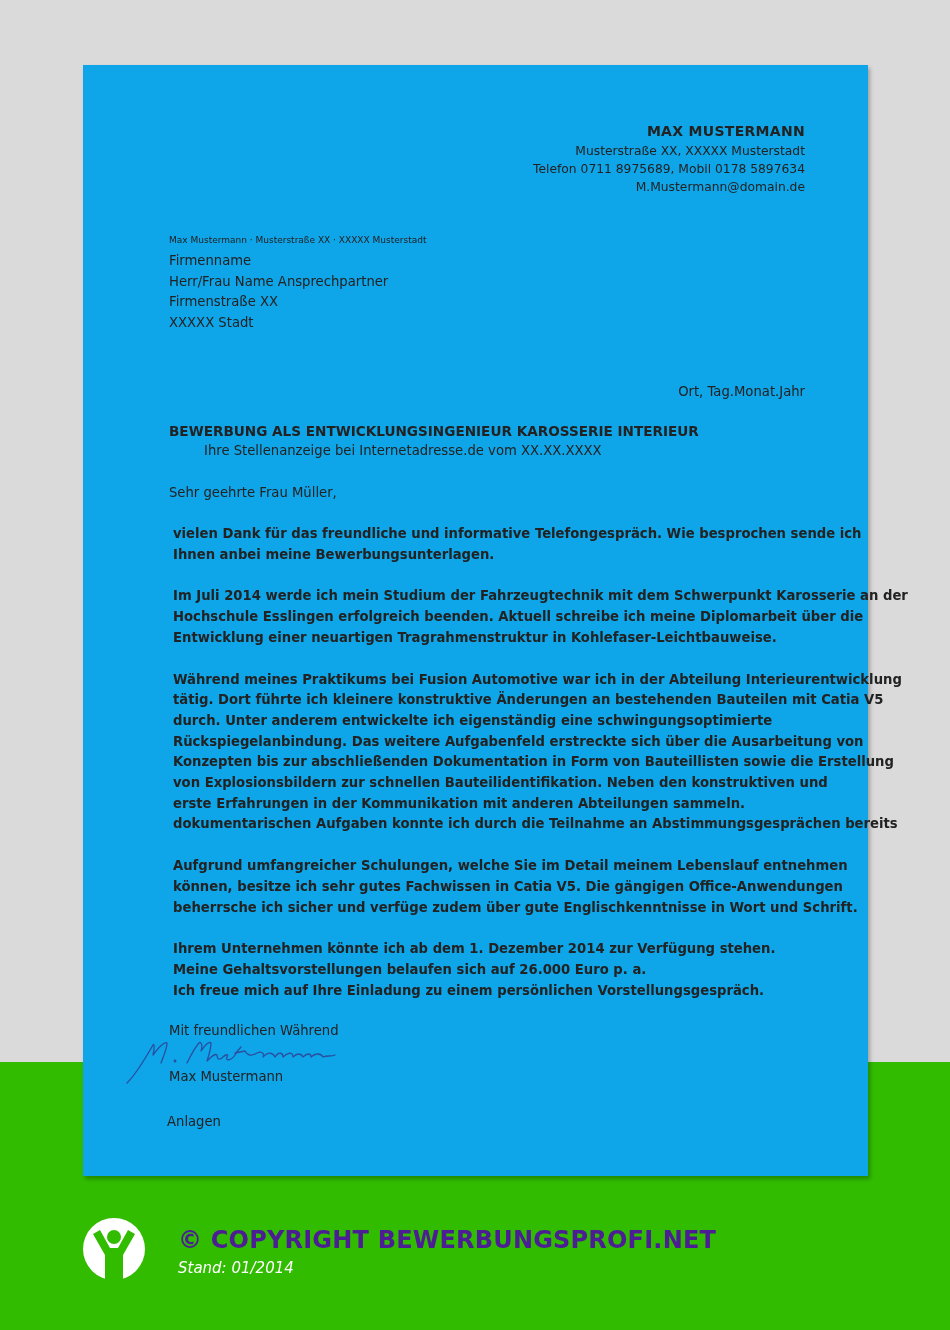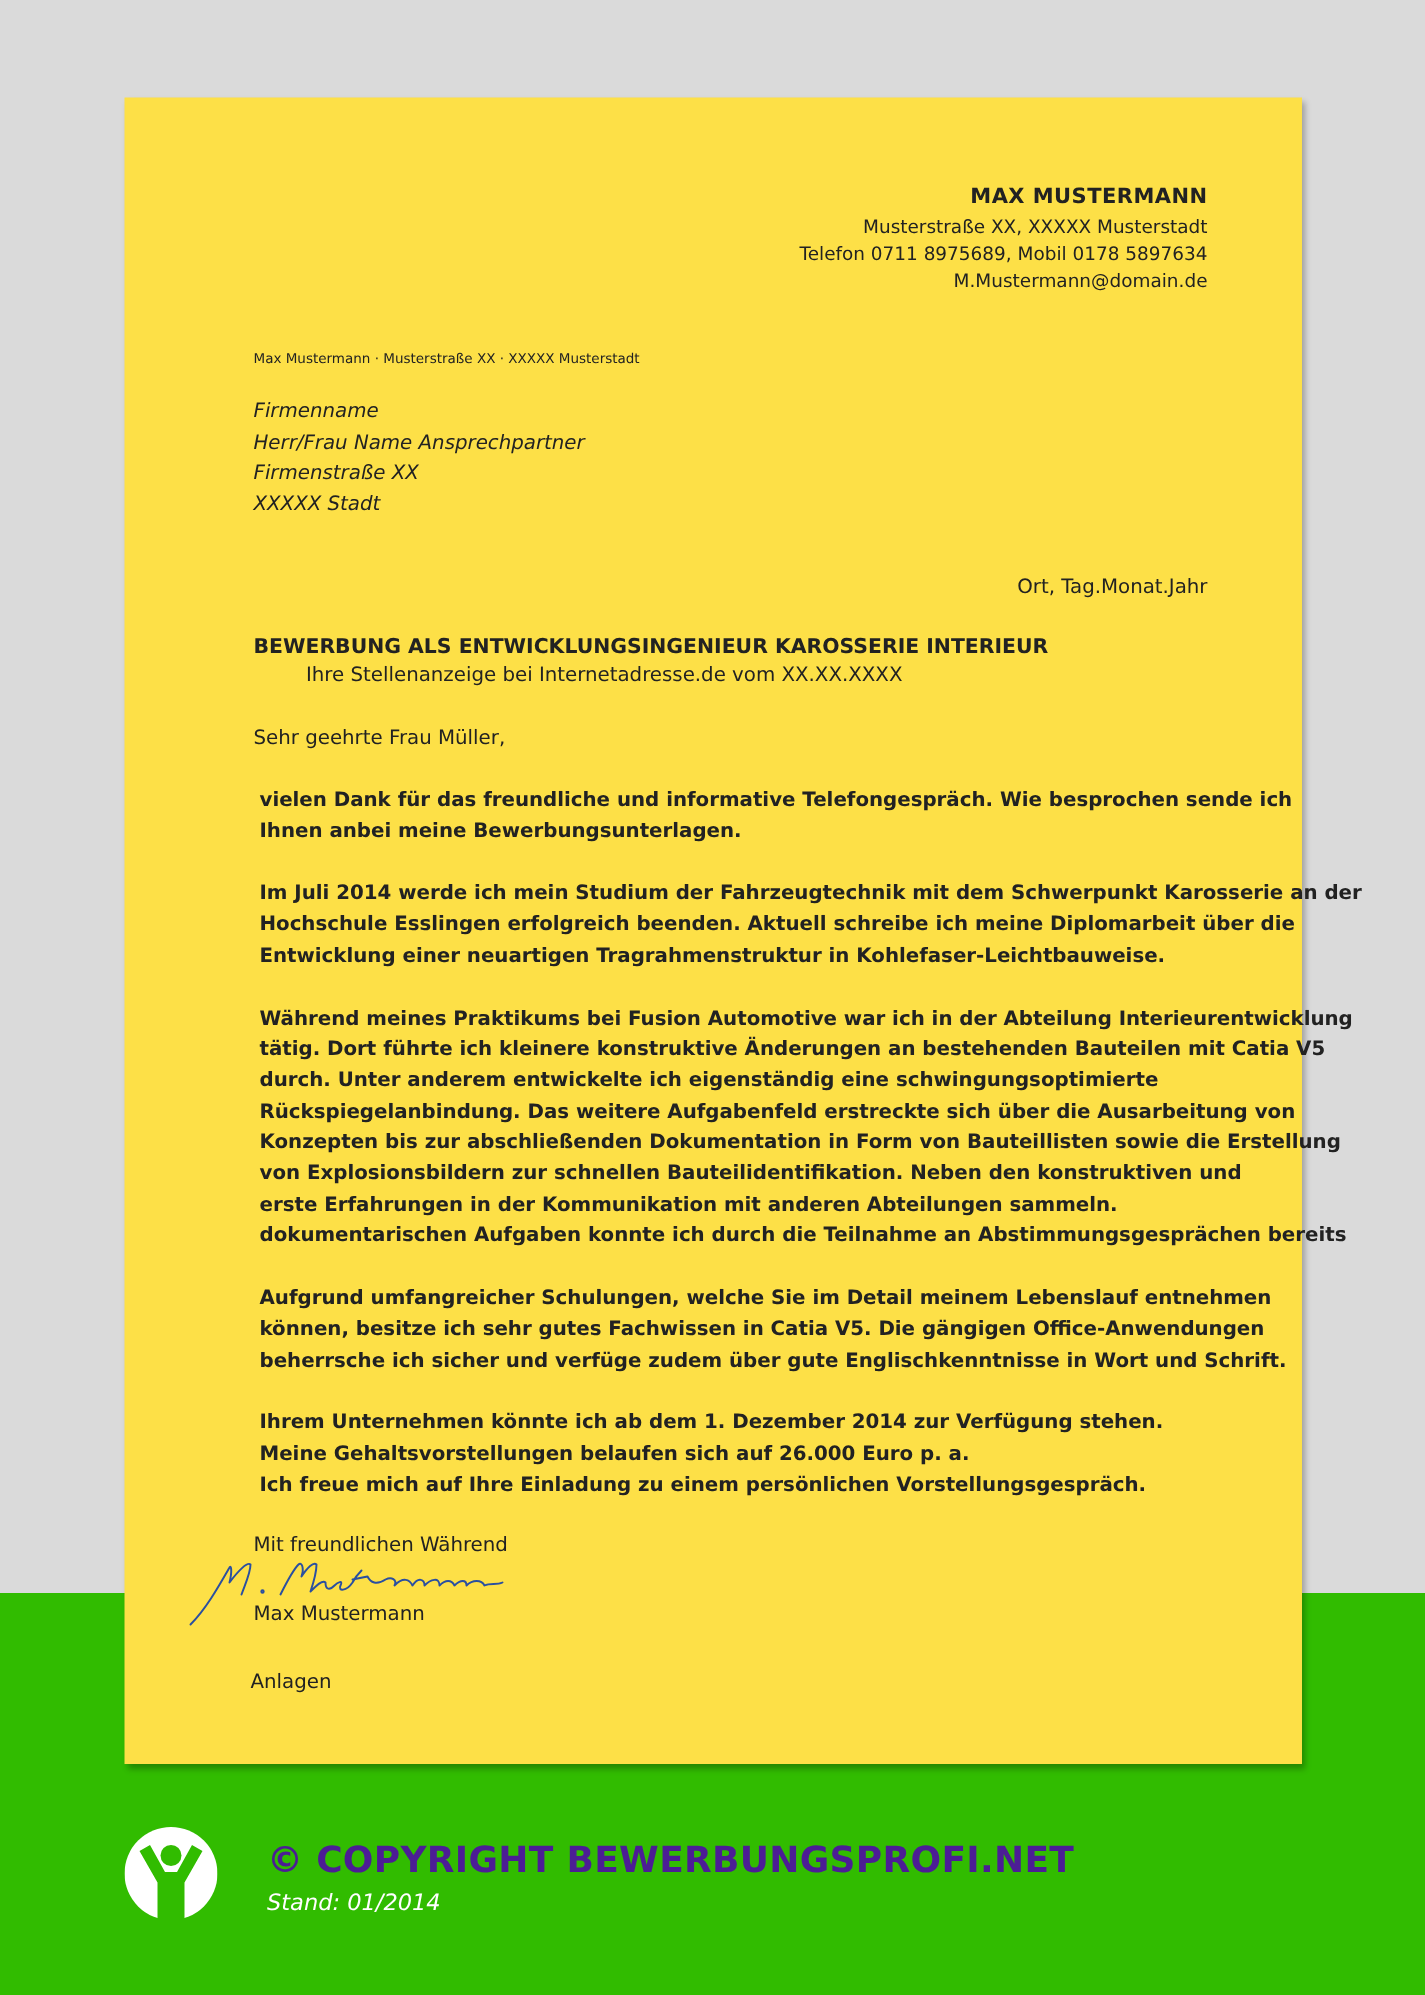--- a/index.html
+++ b/index.html
@@ -1,23 +1,23 @@
 <!DOCTYPE html>
 <html><head>
 <meta charset="utf-8">
 <style>
   html, body { margin:0; padding:0; }
   body { width:950px; height:1330px; position:relative; overflow:hidden; background:#dadada; font-family:"Liberation Sans", sans-serif; }
   .green { position:absolute; left:0; top:1062px; width:950px; height:268px; background:#31bc00; }
-  .page { position:absolute; left:83px; top:65px; width:785px; height:1111px; background:#fde047; box-shadow:2px 3px 4px rgba(0,0,0,0.28); color:#222; }
+  .page { position:absolute; left:83px; top:65px; width:785px; height:1111px; background:#0ea5e9; box-shadow:2px 3px 4px rgba(0,0,0,0.28); color:#222; }
   .txt { position:absolute; font-family:"DejaVu Sans", sans-serif; font-size:13.2px; line-height:20.7px; color:#222; white-space:nowrap; }
   .sender { right:63px; top:58px; text-align:right; font-size:12.3px; line-height:18px; }
   .sender .name { font-weight:bold; font-size:14px; line-height:16px; letter-spacing:0.3px; margin-bottom:3px; }
   .returnaddr { left:86px; top:169px; font-size:9px; line-height:12px; }
-  .recipient { left:86px; top:200px;font-style:italic; }
+  .recipient { left:86px; top:186px; }
   .date { right:63px; top:317px; }
   .subject { left:86px; top:356px; font-weight:bold; font-size:13.6px; }
   .ref { left:86px; top:376px;margin-left:35px; }
   .greeting { left:86px; top:418px; }
   .body { left:86px; top:459px; }
   .para { margin:0 0 21px 4px;font-weight:bold; }
   .closing { left:86px; top:956px; }
   .signame { left:86px; top:1002px; }
   .attach { left:84px; top:1047px; }
   .signature { position:absolute; left:40px; top:968px; }

